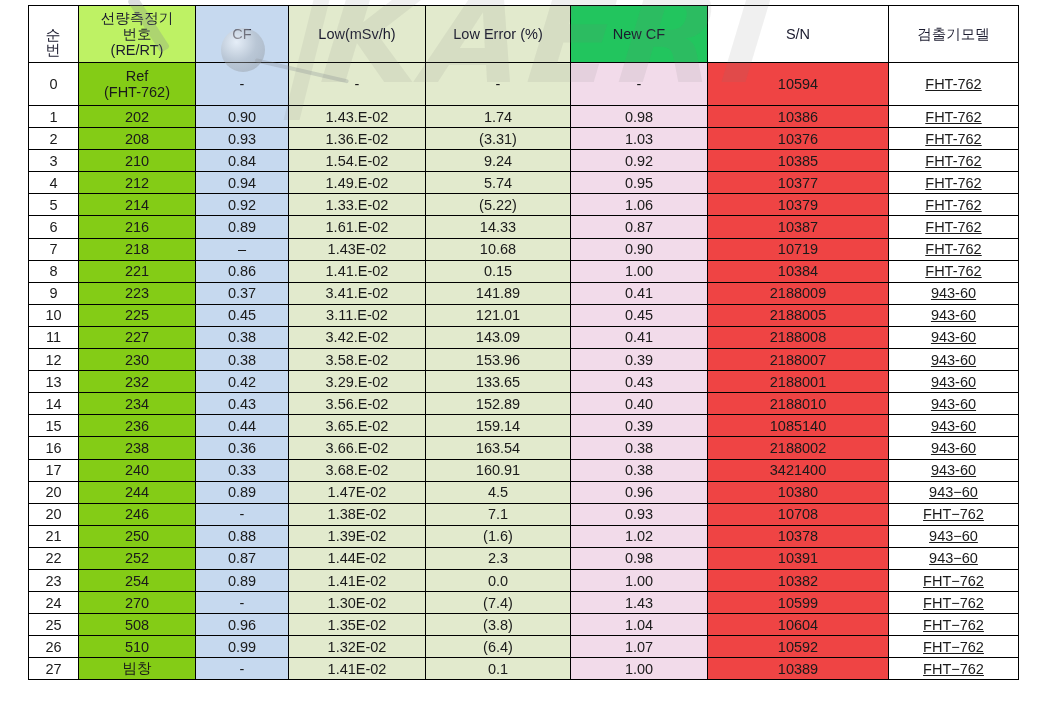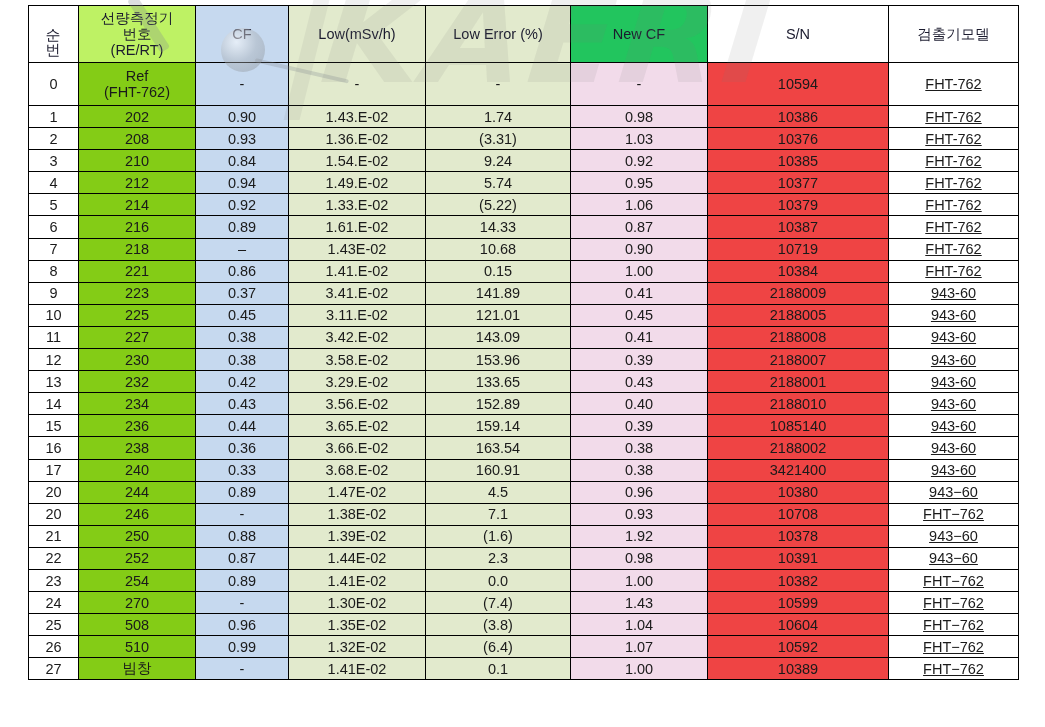--- a/index.html
+++ b/index.html
@@ -405,21 +405,21 @@
           <td class="cell-ncf">0.93</td>
           <td class="cell-sn">10708</td>
           <td class="cell-model">FHT−762</td>
         </tr>
         <tr class="row-data">
           <td class="cell-no">21</td>
           <td class="cell-id">250</td>
           <td class="cell-cf">0.88</td>
           <td class="cell-low">1.39E-02</td>
           <td class="cell-err">(1.6)</td>
-          <td class="cell-ncf">1.92</td>
+          <td class="cell-ncf">1.02</td>
           <td class="cell-sn">10378</td>
           <td class="cell-model">943−60</td>
         </tr>
         <tr class="row-data">
           <td class="cell-no">22</td>
           <td class="cell-id">252</td>
           <td class="cell-cf">0.87</td>
           <td class="cell-low">1.44E-02</td>
           <td class="cell-err">2.3</td>
           <td class="cell-ncf">0.98</td>

